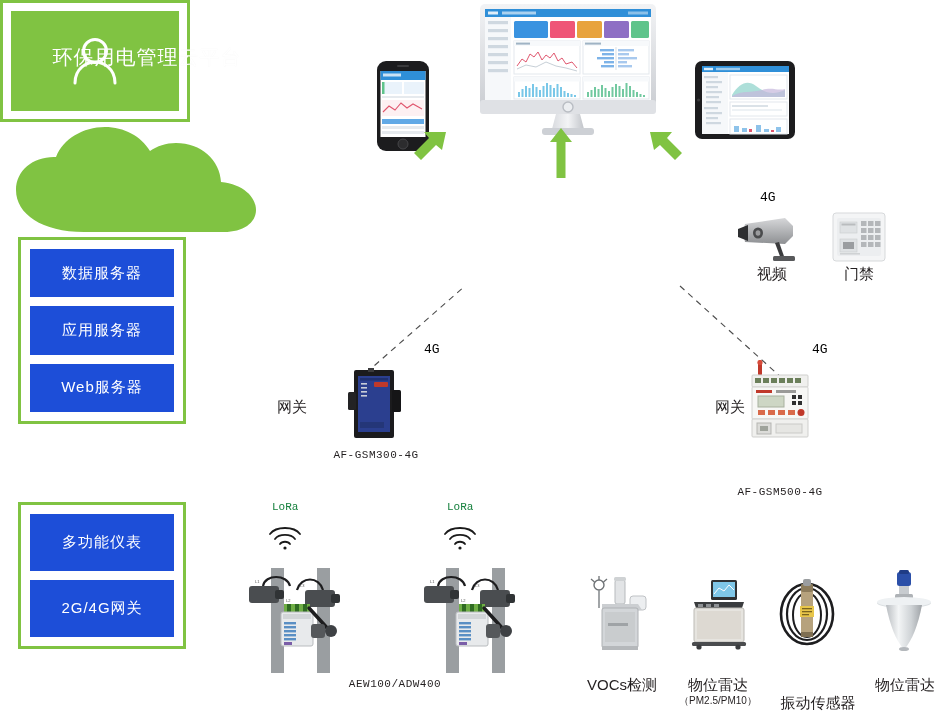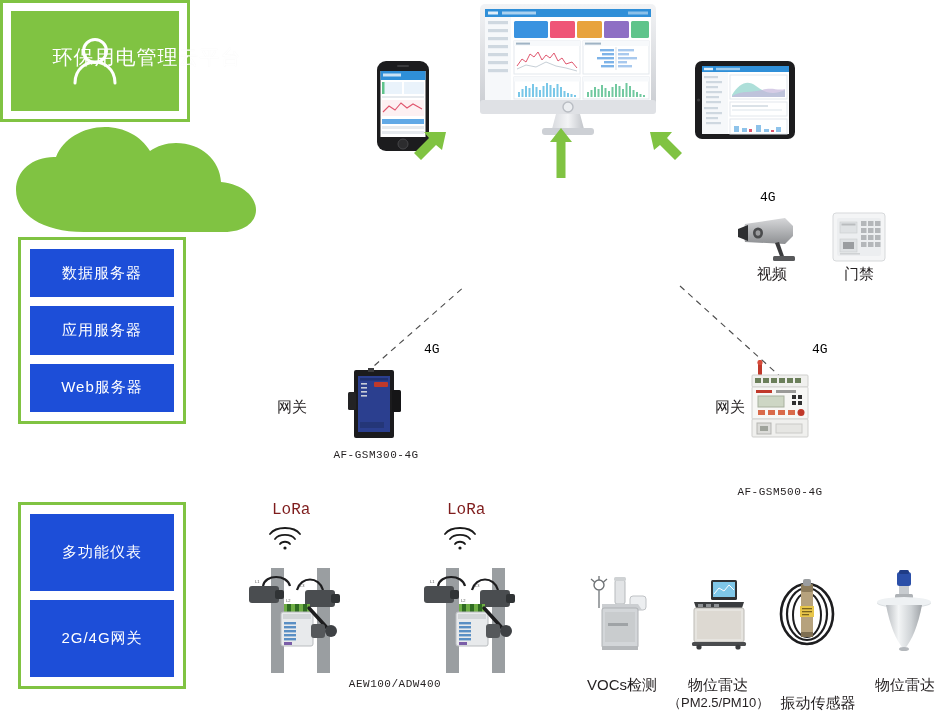--- a/index.html
+++ b/index.html
@@ -59,21 +59,21 @@
     pointer-events:none;
   }
 
   
   .cap{
     position:absolute;text-align:center;font-size:15px;color:#231f20;
     white-space:pre-line;line-height:1.25;
   }
   .cap-mono{font-family:"Liberation Mono","DejaVu Sans Mono",monospace;font-size:11px;letter-spacing:.5px;}
   .tag4g{position:absolute;font-size:13px;font-family:Liberation Mono, monospace;color:#000000;}
-  .lora{position:absolute;font-size:16px;font-family:"Liberation Mono","DejaVu Sans Mono",monospace;color:#7f1d1d;}
+  .lora{position:absolute;font-size:11px;font-family:"Liberation Mono","DejaVu Sans Mono",monospace;color:#15803d;}
 
   
   .dev{position:absolute;}
 </style>
 </head>
 <body>
 
 <div id="customer-service">
   <div class="inner">
     <svg width="56" height="52" viewBox="0 0 56 52">
@@ -82,21 +82,21 @@
     </svg>
   </div>
 </div>
 
 <div class="panel" style="left:18px;top:237px;width:168px;height:187px;">
   <div class="panel-cell">数据服务器</div>
   <div class="panel-cell">应用服务器</div>
   <div class="panel-cell">Web服务器</div>
 </div>
 
-<div class="panel" style="left:18px;top:502px;width:168px;height:187px;">
+<div class="panel" style="left:18px;top:502px;width:168px;height:147px;">
   <div class="panel-cell">多功能仪表</div>
   <div class="panel-cell">2G/4G网关</div>
 </div>
 
 <svg class="dev" style="left:376px;top:60px;" width="54" height="92" viewBox="0 0 54 92">
   <rect x="1" y="1" width="52" height="90" rx="9" fill="#1c1c1e"></rect>
   <rect x="4.5" y="11" width="45" height="66" fill="#ffffff"></rect>
   <rect x="4.5" y="11" width="45" height="9" fill="#2f8fd8"></rect>
   <rect x="7" y="13.5" width="18" height="3" fill="#ffffff" opacity=".75"></rect>
   <rect x="6" y="22" width="20" height="12" fill="#eaf3fb"></rect>
@@ -504,21 +504,21 @@
   <rect x="12" y="26" width="5" height="3" fill="#8e9194"></rect>
   <rect x="20" y="26" width="5" height="3" fill="#8e9194"></rect>
   <rect x="28" y="26" width="5" height="3" fill="#8e9194"></rect>
   <rect x="8" y="30" width="50" height="34" rx="2" fill="#e6e4df" stroke="#bcbab5"></rect>
   <rect x="11" y="33" width="44" height="28" fill="#ddd9d2"></rect>
   <rect x="6" y="64" width="54" height="4" rx="1.5" fill="#4a4c4e"></rect>
   <circle cx="13" cy="69" r="2.6" fill="#3a3c3e"></circle>
   <circle cx="52" cy="69" r="2.6" fill="#3a3c3e"></circle>
 </svg>
 <div class="cap" style="left:678px;top:676px;width:80px;">物位雷达</div>
-<div class="cap" style="left:668px;top:695px;width:100px;font-size:13px;">（PM2.5/PM10）</div>
+<div class="cap" style="left:668px;top:695px;width:100px;font-size:10px;">（PM2.5/PM10）</div>
 
 <svg class="dev" style="left:772px;top:574px;" width="70" height="78" viewBox="0 0 70 78">
   <ellipse cx="35" cy="40" rx="26" ry="30" fill="none" stroke="#1d1d1f" stroke-width="2.6"></ellipse>
   <ellipse cx="35" cy="40" rx="20" ry="26" fill="none" stroke="#1d1d1f" stroke-width="2.2"></ellipse>
   <ellipse cx="35" cy="41" rx="14" ry="22" fill="none" stroke="#1d1d1f" stroke-width="2"></ellipse>
   <rect x="29" y="10" width="12" height="52" rx="2" fill="#b6a27d"></rect>
   <rect x="29" y="10" width="12" height="8" rx="2" fill="#8d7c5c"></rect>
   <rect x="31" y="5" width="8" height="7" rx="2" fill="#9a9da0"></rect>
   <rect x="28" y="32" width="14" height="11" fill="#e8c64a"></rect>
   <g fill="#7a6420">

